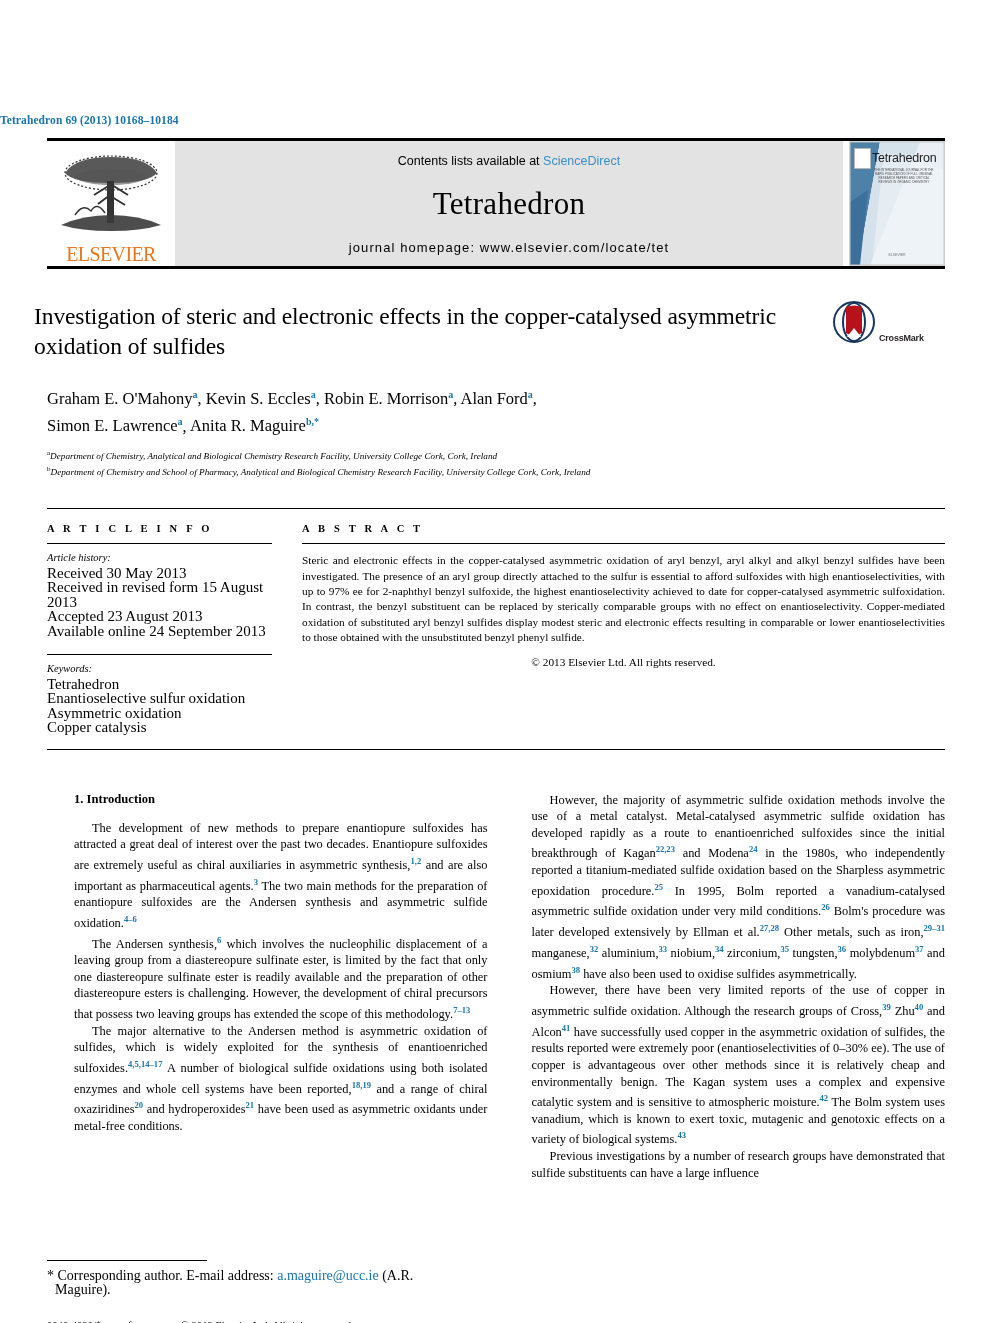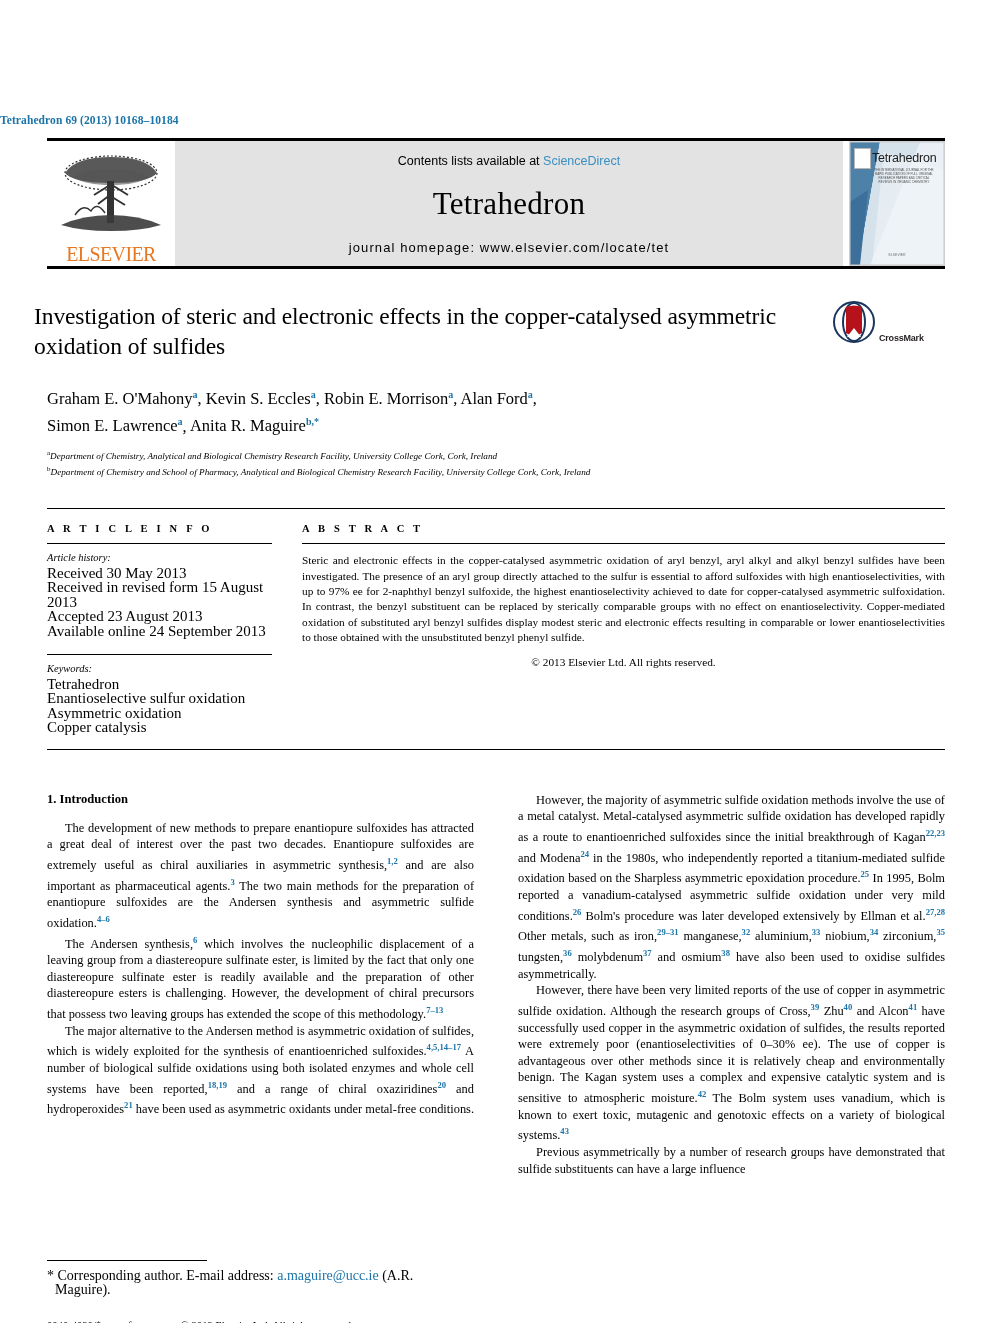--- a/index.html
+++ b/index.html
@@ -257,21 +257,21 @@
     text-align: center;
     margin-top: 10px;
   }
   .info-abstract-bottom {
     margin: 14px 47px 0 47px;
     border-top: 1px solid #000;
   }
 
   
   .body-cols {
-    margin: 42px 47px 0 47px;
+    margin: 42px 47px 0 74px;
     display: flex;
     gap: 44px;
   }
   .body-col {
     flex: 1 1 0;
     min-width: 0;
   }
   .sec-num-head {
     font-family: "Liberation Serif", serif;
     font-weight: bold;
@@ -424,21 +424,21 @@
   <div class="body-cols">
     <div class="body-col">
       <div class="sec-num-head">1. Introduction</div>
       <p class="para">The development of new methods to prepare enantiopure sulfoxides has attracted a great deal of interest over the past two decades. Enantiopure sulfoxides are extremely useful as chiral auxiliaries in asymmetric synthesis,<sup>1,2</sup> and are also important as pharmaceutical agents.<sup>3</sup> The two main methods for the preparation of enantiopure sulfoxides are the Andersen synthesis and asymmetric sulfide oxidation.<sup>4–6</sup></p>
       <p class="para">The Andersen synthesis,<sup>6</sup> which involves the nucleophilic displacement of a leaving group from a diastereopure sulfinate ester, is limited by the fact that only one diastereopure sulfinate ester is readily available and the preparation of other diastereopure esters is challenging. However, the development of chiral precursors that possess two leaving groups has extended the scope of this methodology.<sup>7–13</sup></p>
       <p class="para">The major alternative to the Andersen method is asymmetric oxidation of sulfides, which is widely exploited for the synthesis of enantioenriched sulfoxides.<sup>4,5,14–17</sup> A number of biological sulfide oxidations using both isolated enzymes and whole cell systems have been reported,<sup>18,19</sup> and a range of chiral oxaziridines<sup>20</sup> and hydroperoxides<sup>21</sup> have been used as asymmetric oxidants under metal-free conditions.</p>
     </div>
     <div class="body-col">
       <p class="para">However, the majority of asymmetric sulfide oxidation methods involve the use of a metal catalyst. Metal-catalysed asymmetric sulfide oxidation has developed rapidly as a route to enantioenriched sulfoxides since the initial breakthrough of Kagan<sup>22,23</sup> and Modena<sup>24</sup> in the 1980s, who independently reported a titanium-mediated sulfide oxidation based on the Sharpless asymmetric epoxidation procedure.<sup>25</sup> In 1995, Bolm reported a vanadium-catalysed asymmetric sulfide oxidation under very mild conditions.<sup>26</sup> Bolm's procedure was later developed extensively by Ellman et al.<sup>27,28</sup> Other metals, such as iron,<sup>29–31</sup> manganese,<sup>32</sup> aluminium,<sup>33</sup> niobium,<sup>34</sup> zirconium,<sup>35</sup> tungsten,<sup>36</sup> molybdenum<sup>37</sup> and osmium<sup>38</sup> have also been used to oxidise sulfides asymmetrically.</p>
       <p class="para">However, there have been very limited reports of the use of copper in asymmetric sulfide oxidation. Although the research groups of Cross,<sup>39</sup> Zhu<sup>40</sup> and Alcon<sup>41</sup> have successfully used copper in the asymmetric oxidation of sulfides, the results reported were extremely poor (enantioselectivities of 0–30% ee). The use of copper is advantageous over other methods since it is relatively cheap and environmentally benign. The Kagan system uses a complex and expensive catalytic system and is sensitive to atmospheric moisture.<sup>42</sup> The Bolm system uses vanadium, which is known to exert toxic, mutagenic and genotoxic effects on a variety of biological systems.<sup>43</sup></p>
-      <p class="para">Previous asymmetrically by a number of research groups have demonstrated that sulfide substituents can have a large influence</p>
+      <p class="para">Previous investigations by a number of research groups have demonstrated that sulfide substituents can have a large influence</p>
     </div>
   </div>
 
   <div class="footer">
     <div class="footer-rule"></div>
     <div class="corr-line">
       <span>* Corresponding author. E-mail address: </span><span class="link">a.maguire@ucc.ie</span><span> (A.R. Maguire).</span>
     </div>
     <div class="issn-block">
       <div>0040-4020/$ – see front matter © 2013 Elsevier Ltd. All rights reserved.</div>

